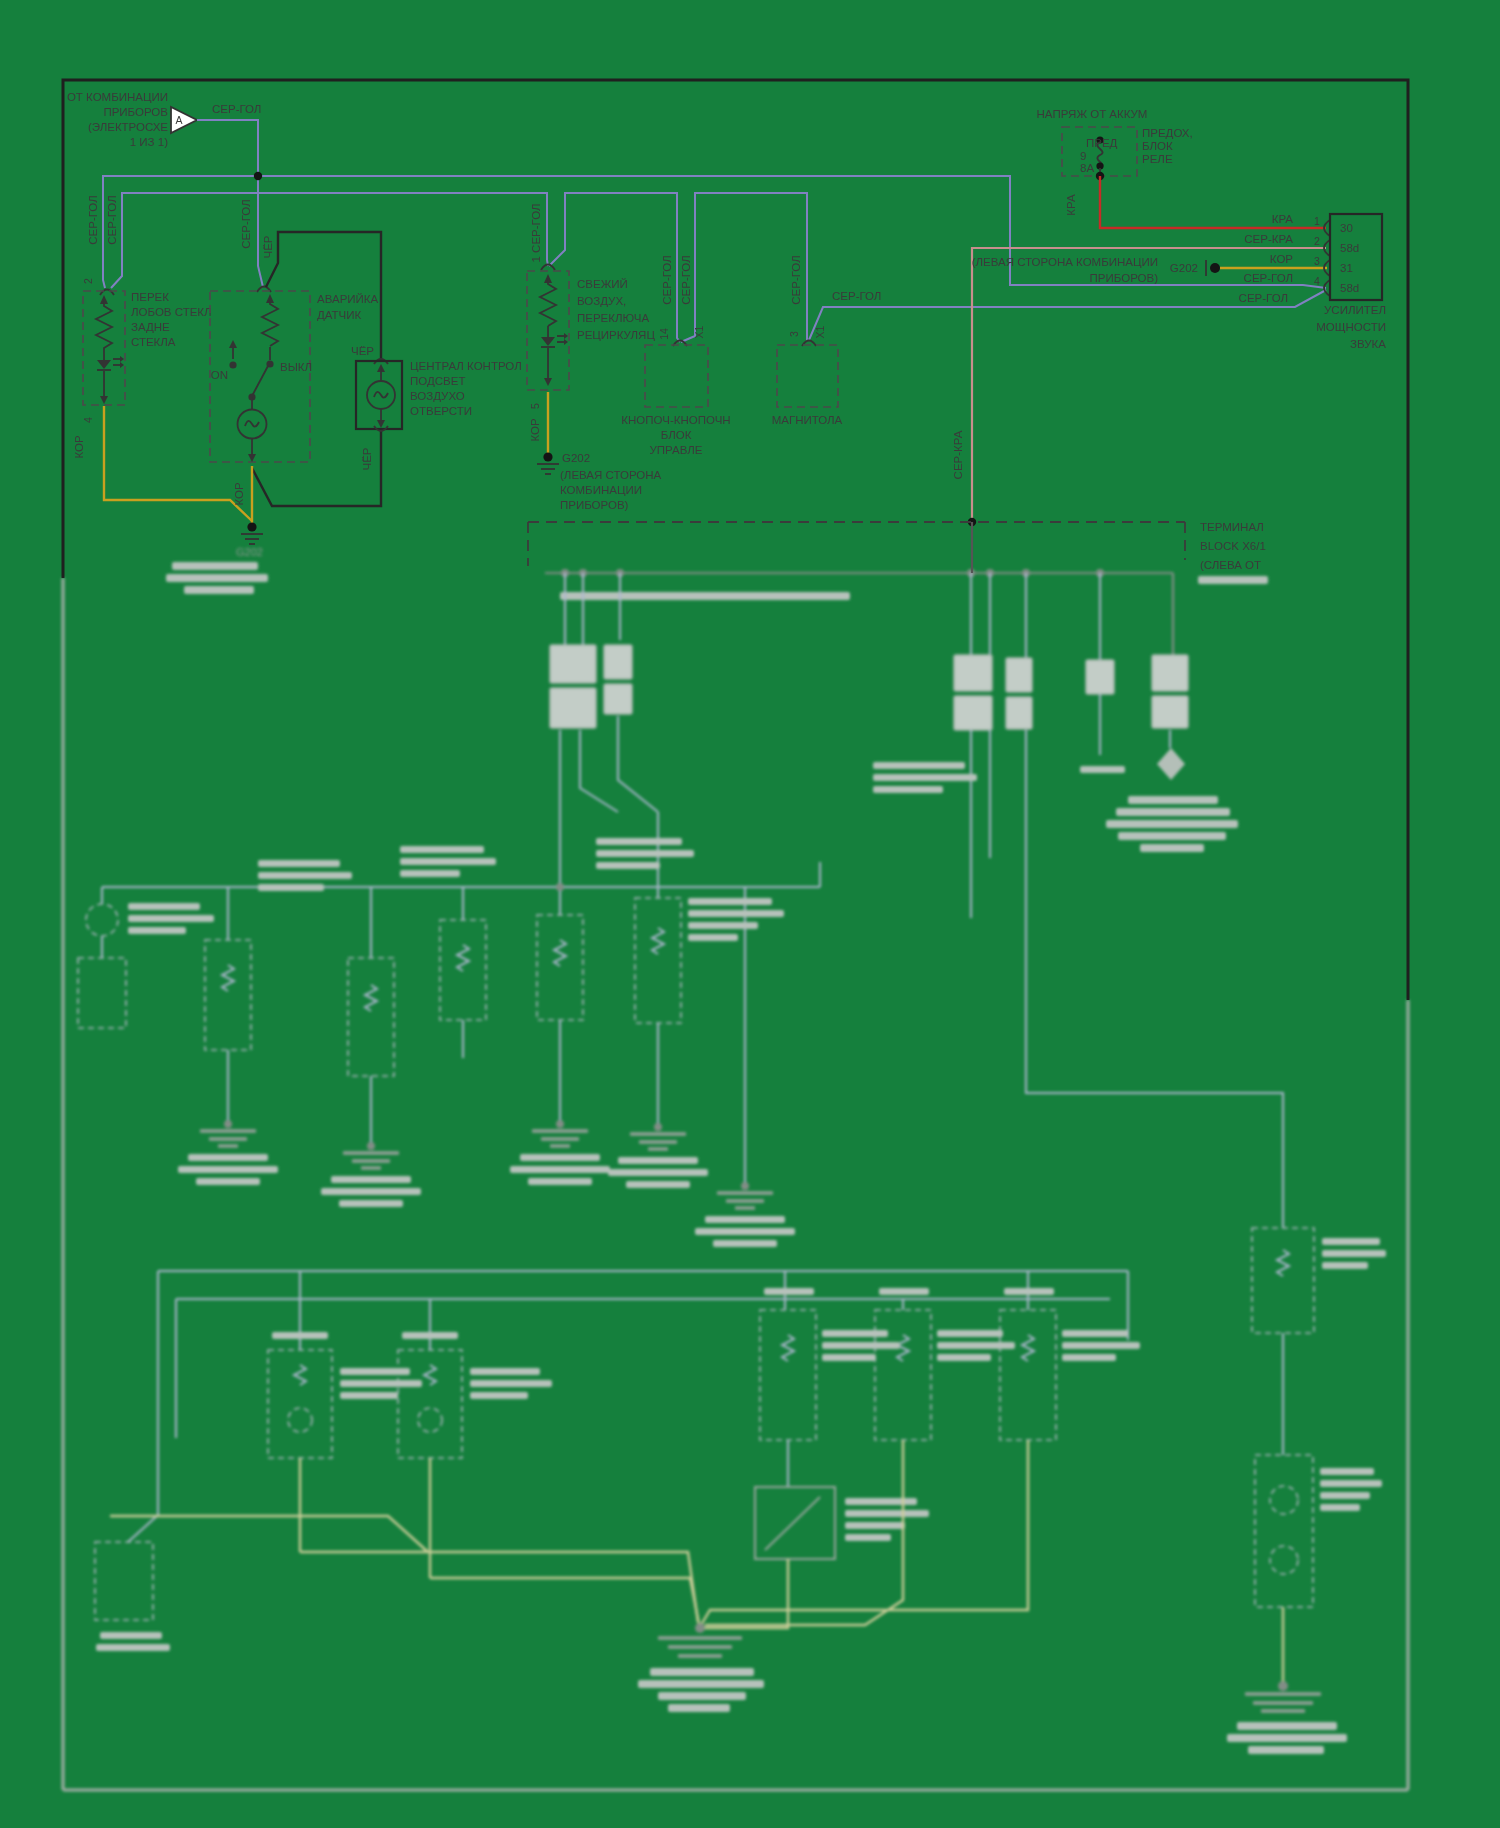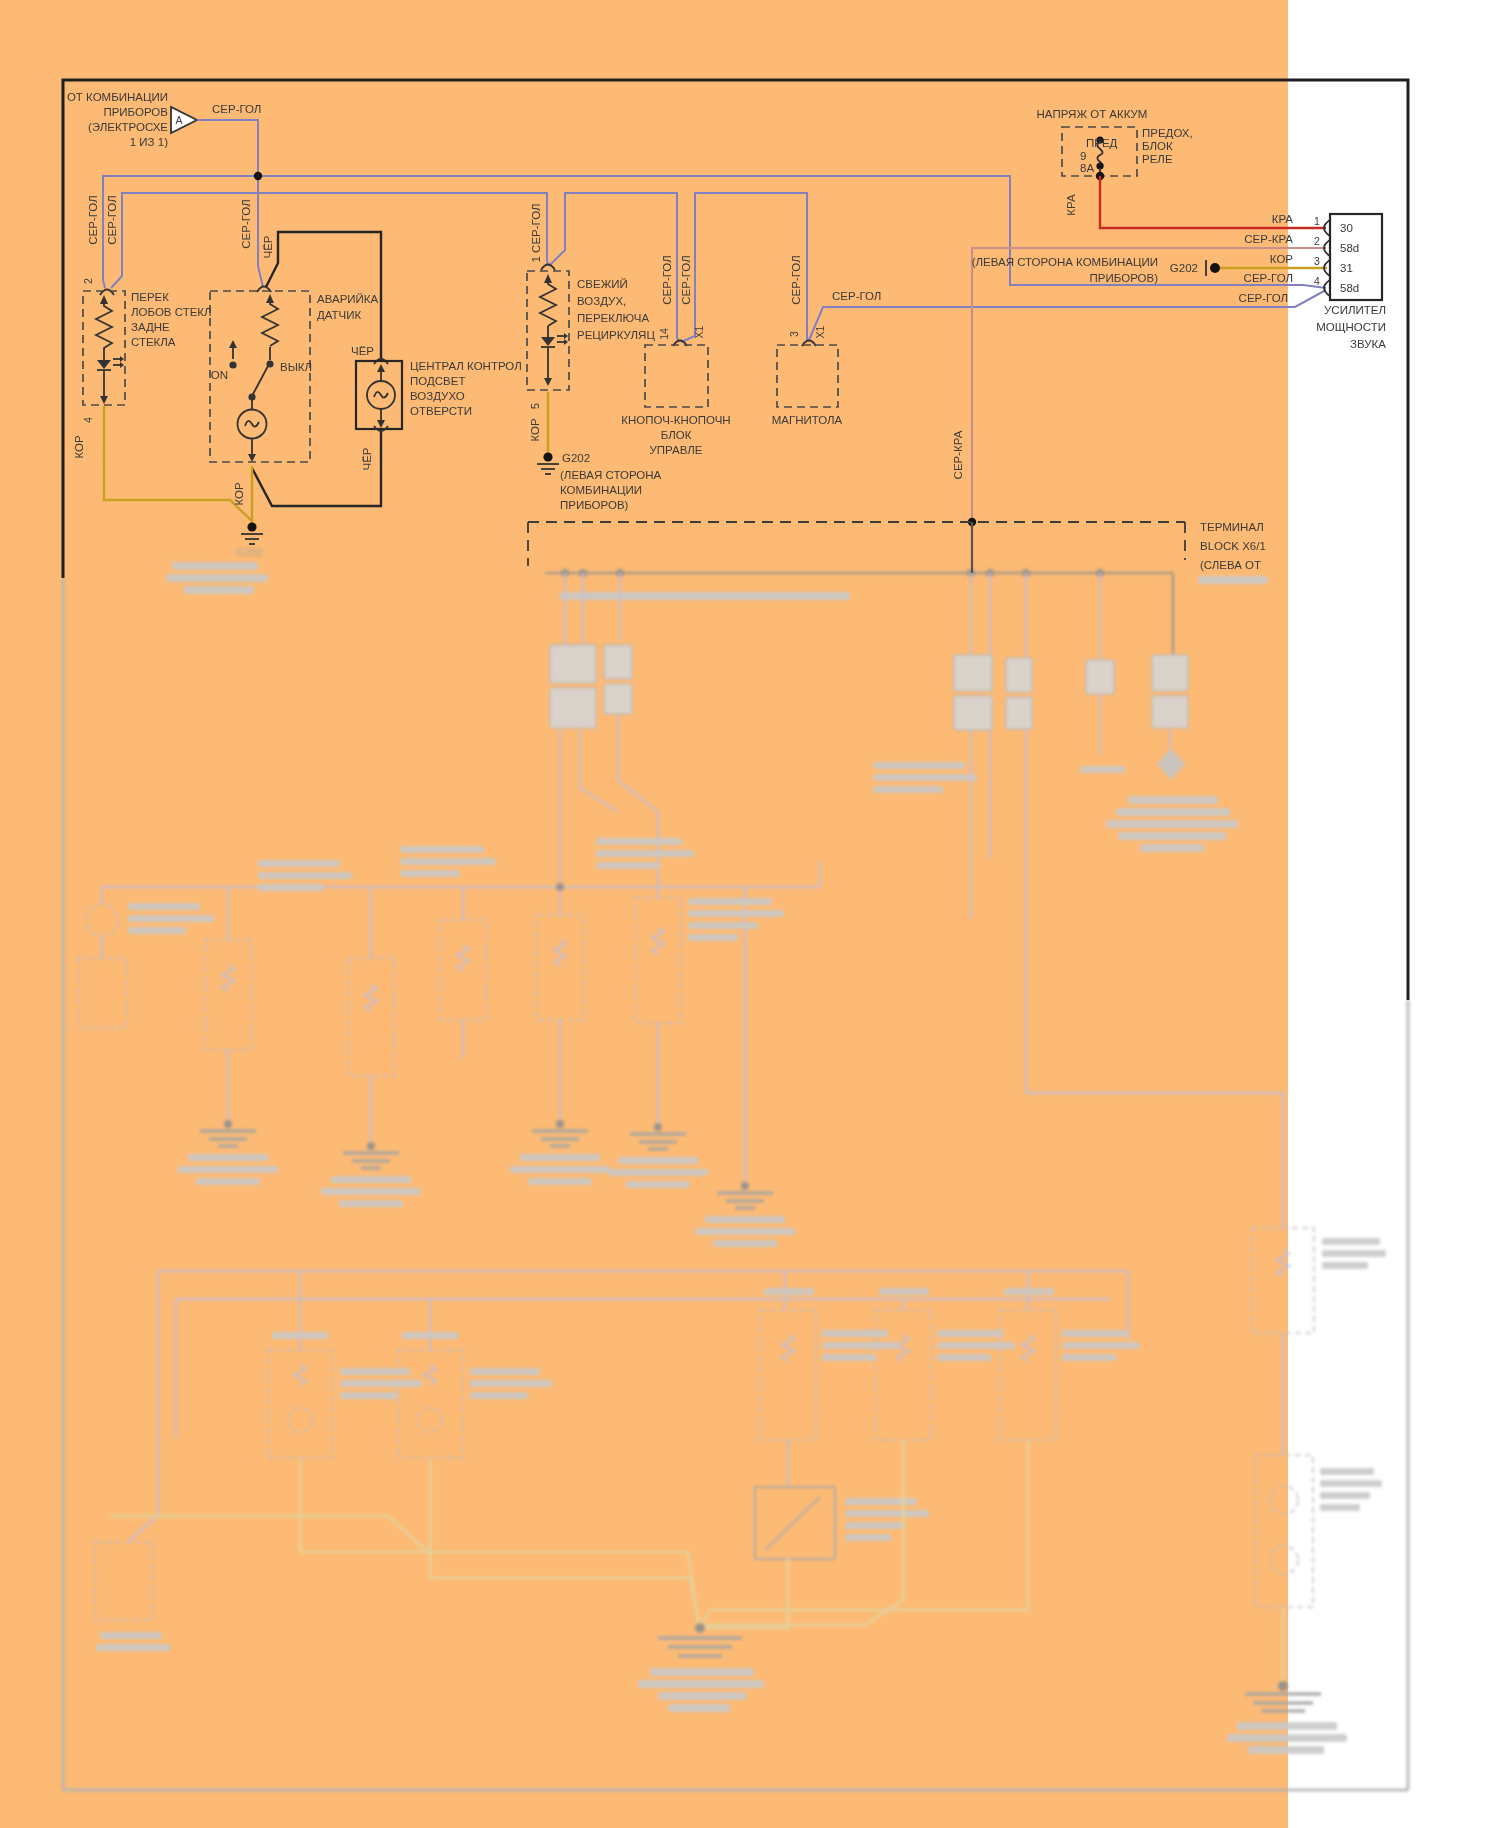--- a/index.html
+++ b/index.html
@@ -1,16 +1,16 @@
 <!DOCTYPE html>
 <html><head>
 <meta charset="utf-8">
 <style>
   html,body{margin:0;padding:0;background:#ffffff;}
-  .page{width:1288px;height:1828px;position:relative;background:#fdba74;}
+  .page{width:1500px;height:1828px;position:relative;background:#15803d;}
   svg{display:block;}
   .t{font-family:"Liberation Sans",sans-serif;font-size:11.5px;fill:#3a3a3a;}
   .tp{font-size:10.5px;}
   .wl{stroke:#8181c2;stroke-width:2;fill:none;}
   .wk{stroke:#262626;stroke-width:2.4;fill:none;}
   .wr{stroke:#c62b26;stroke-width:2.4;fill:none;}
   .wpk{stroke:#c78f8d;stroke-width:2.2;fill:none;}
   .wy{stroke:#c9a01f;stroke-width:2.4;fill:none;}
   .db{stroke:#4a4a4a;stroke-width:1.7;fill:none;stroke-dasharray:8 5;}
   .dt{stroke:#3b3b3b;stroke-width:1.8;fill:none;stroke-dasharray:11 7;}

